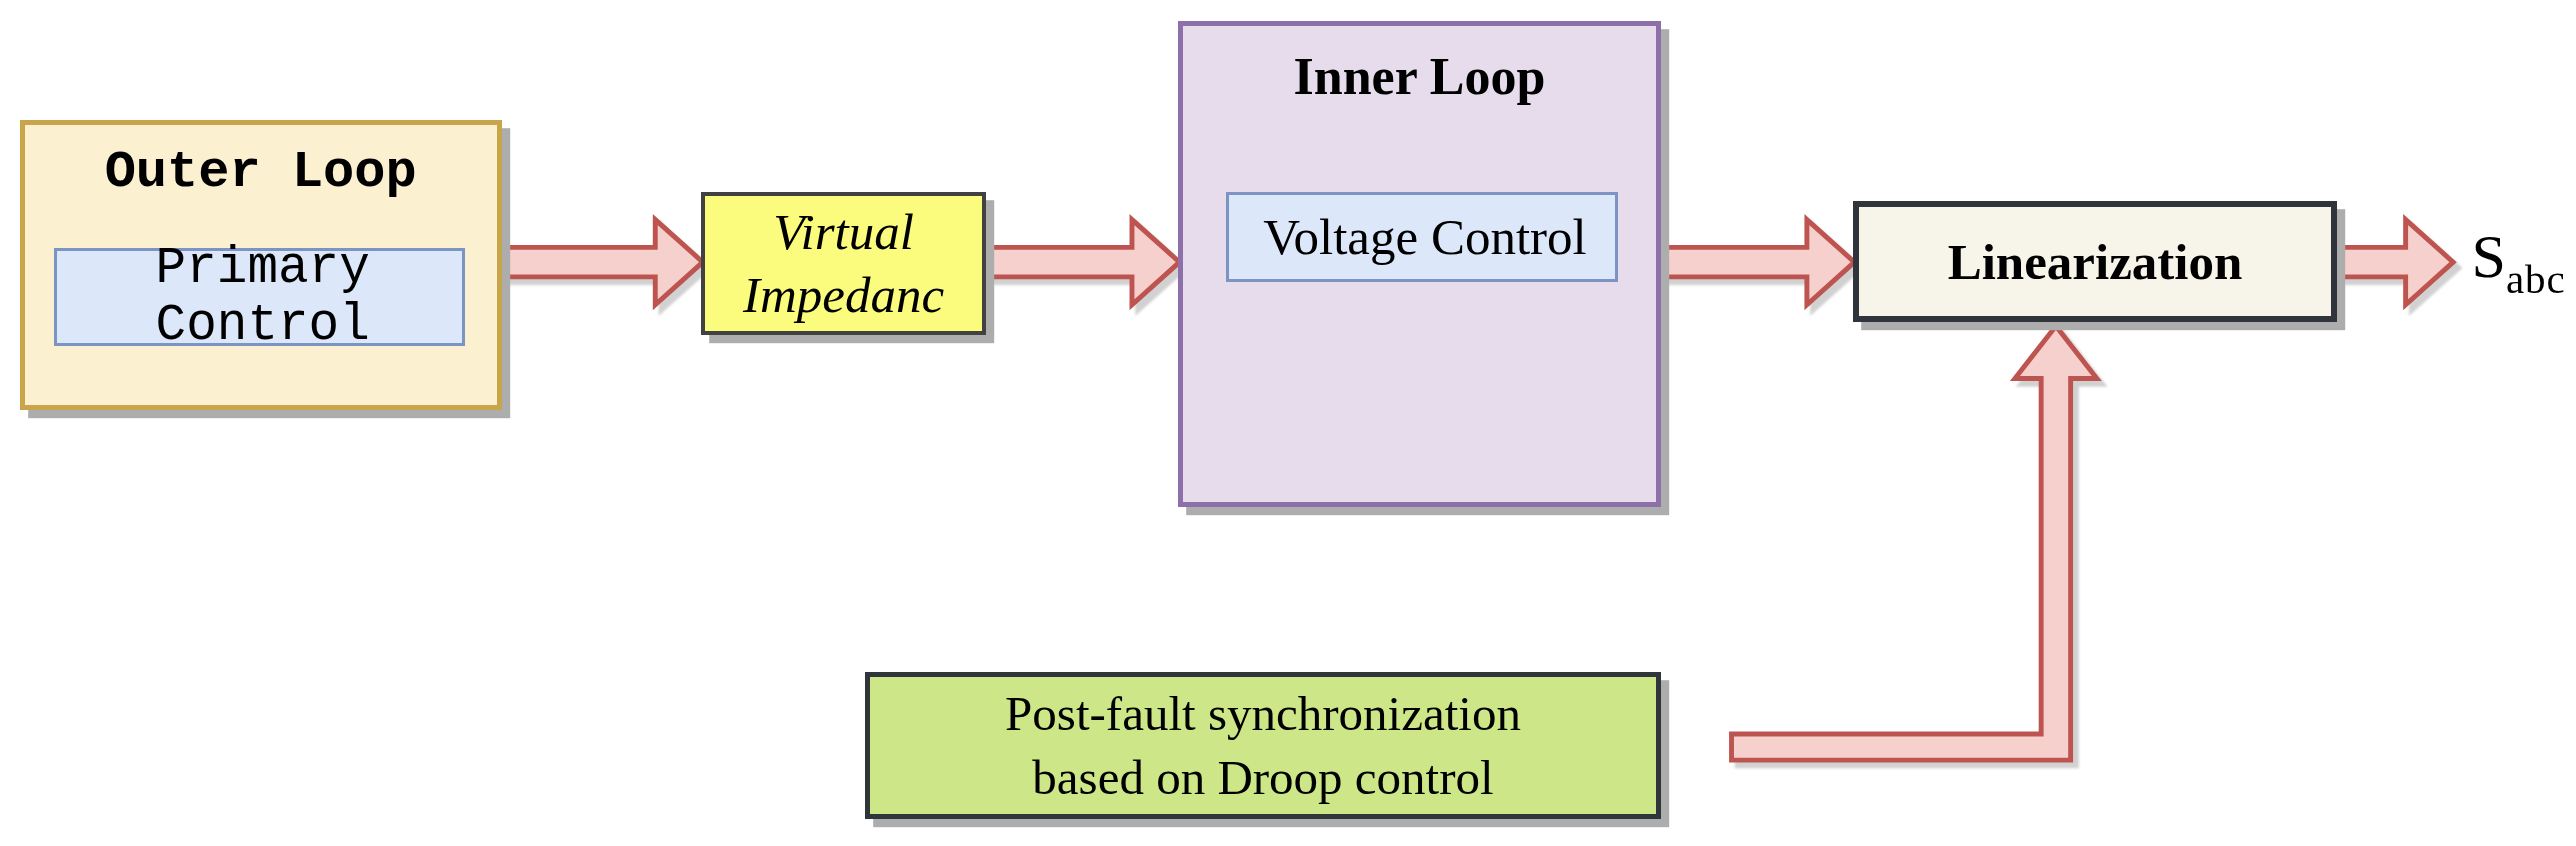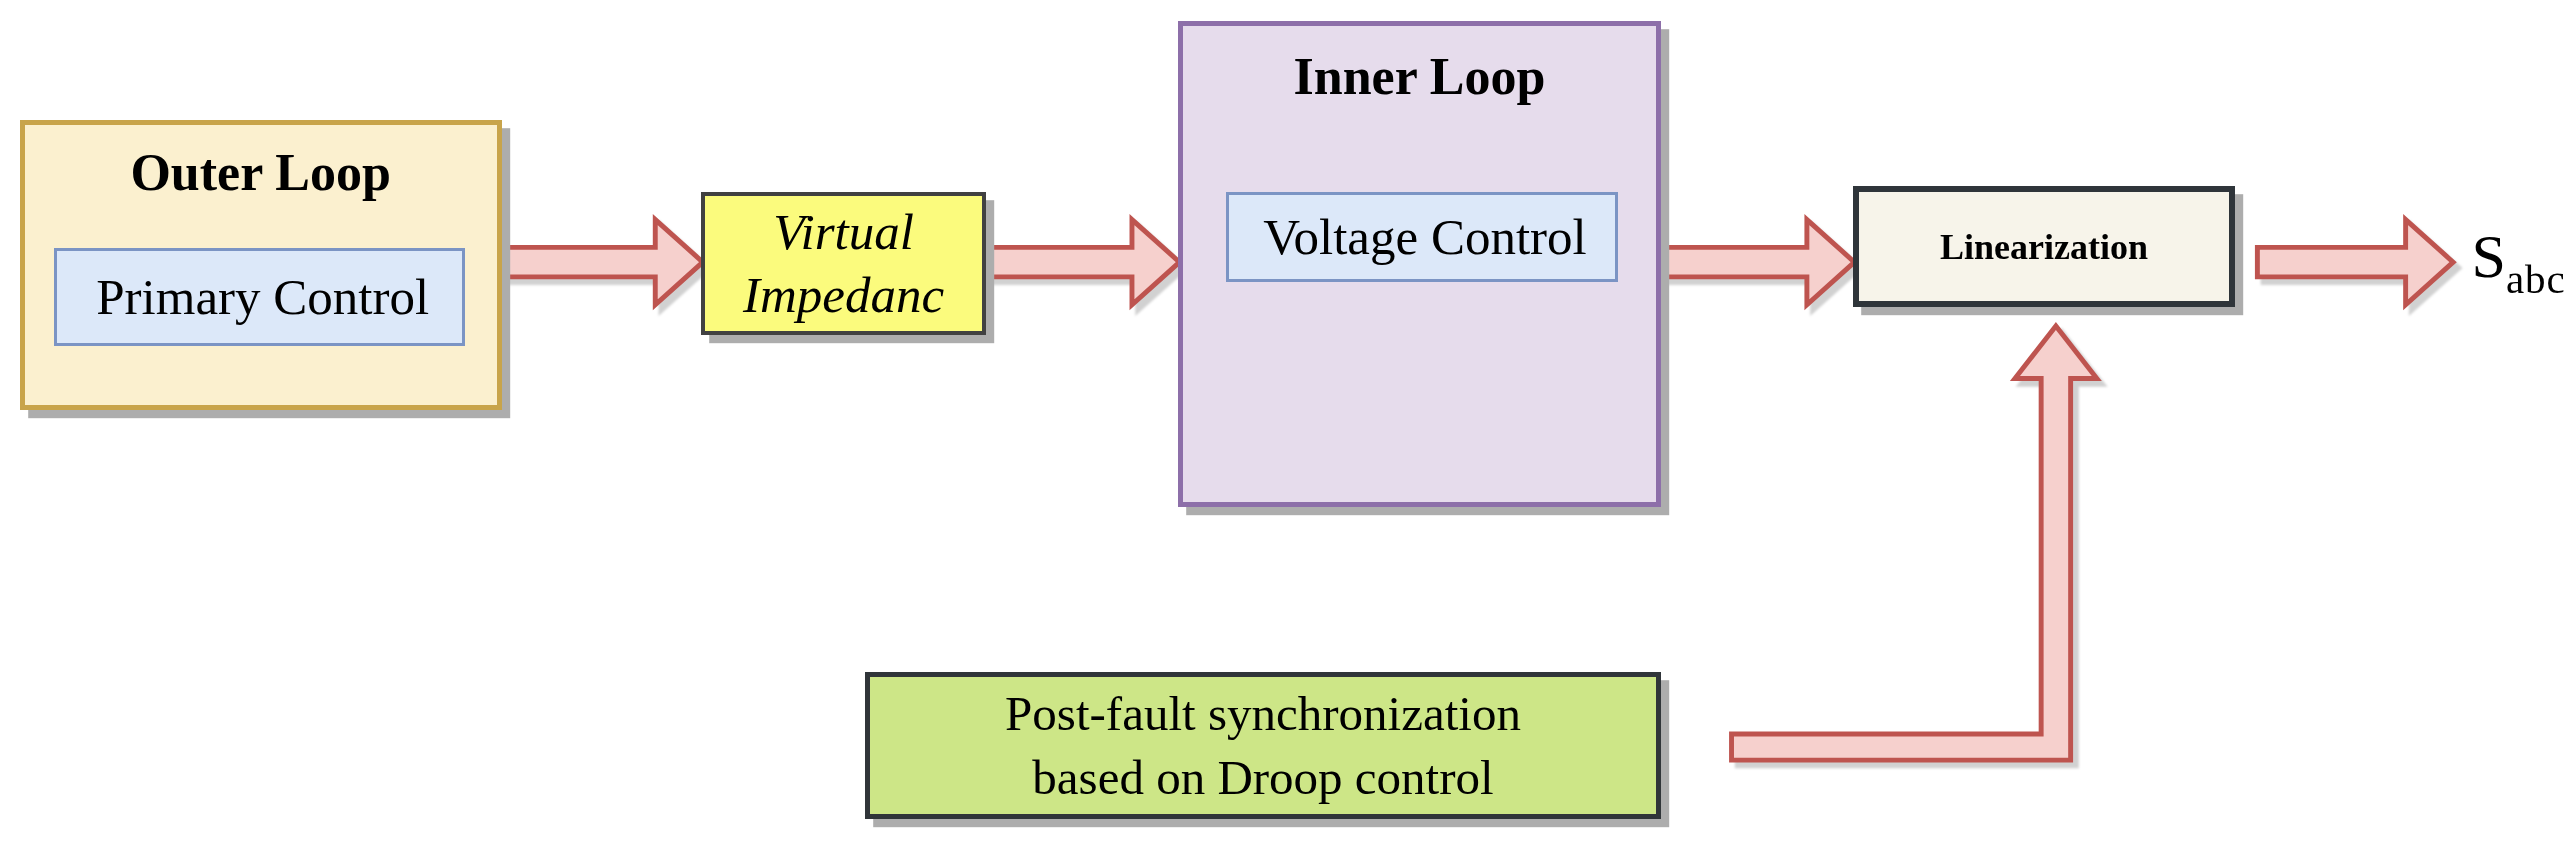--- a/index.html
+++ b/index.html
@@ -17,21 +17,21 @@
     position:relative; width:2576px; height:847px; background:#ffffff;
     font-family:"Liberation Serif","DejaVu Serif",serif; color:#000; overflow:hidden;
   }
   .shape{position:absolute; box-sizing:border-box;}
   .shadowed{box-shadow:8.2px 8.2px 0 var(--shadow);}
   .centered{display:flex; align-items:center; justify-content:center; text-align:center;}
 
   
   .outer-loop{
     left:19.7px; top:120px; width:482px; height:290px;
-    background:var(--outer-loop-fill); border:5.7px solid var(--outer-loop-border);
+    background:var(--outer-loop-fill); border:5.7px solid var(--outer-loop-border);font-family:Liberation Mono, monospace;
   }
   .group-title{ text-align:center; font-weight:bold; font-size:52px; line-height:1.15; }
   .outer-loop .group-title{ margin-top:18px; }
   .blue-box{
     position:absolute; box-sizing:border-box;
     background:var(--control-fill); border:3.3px solid var(--control-border);
     font-size:51px;
     padding-left:6px;
   }
   .primary-control{ left:29.5px; top:123px; width:411px; height:98px; }
@@ -47,23 +47,23 @@
   .inner-loop{
     left:1178px; top:20.5px; width:483px; height:486px;
     background:var(--inner-loop-fill); border:5.7px solid var(--inner-loop-border);
   }
   .inner-loop .group-title{ margin-top:21px;text-align:center; }
   .voltage-control{ left:43px; top:166px; width:392px; height:90px; }
   .current-control{ left:43px; top:325px; width:392px; height:90px; }
 
   
   .linearization{
-    left:1853px; top:186px; width:382px; height:121px;
+    left:1853px; top:201px; width:484px; height:121px;
     background:var(--linearization-fill); border:6.6px solid var(--linearization-border);
-    font-weight:bold; font-size:36px;
+    font-weight:bold; font-size:51px;
   }
 
   
   .post-fault{
     left:865px; top:672px; width:796px; height:147px;
     background:var(--postfault-fill); border:5.7px solid var(--postfault-border);
     flex-direction:column; font-size:49px; line-height:1.3;
   }
 
   

